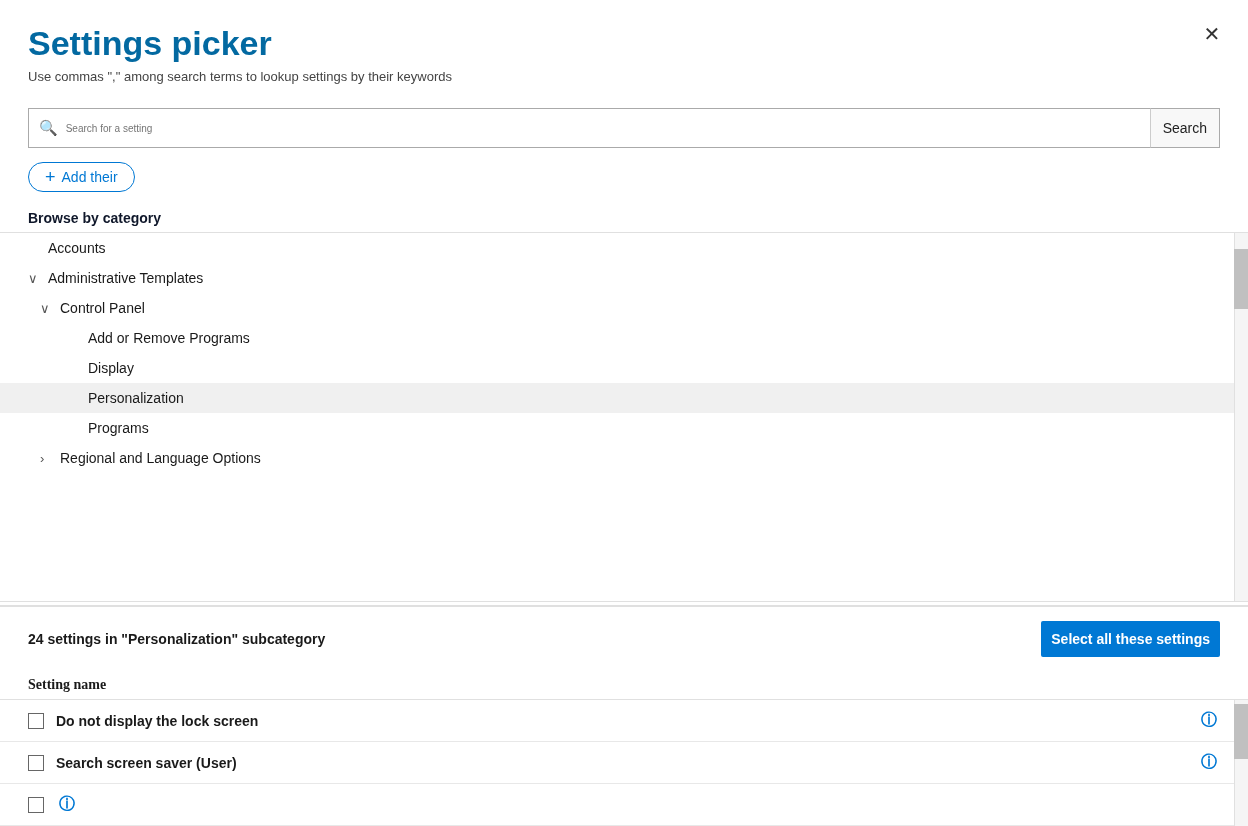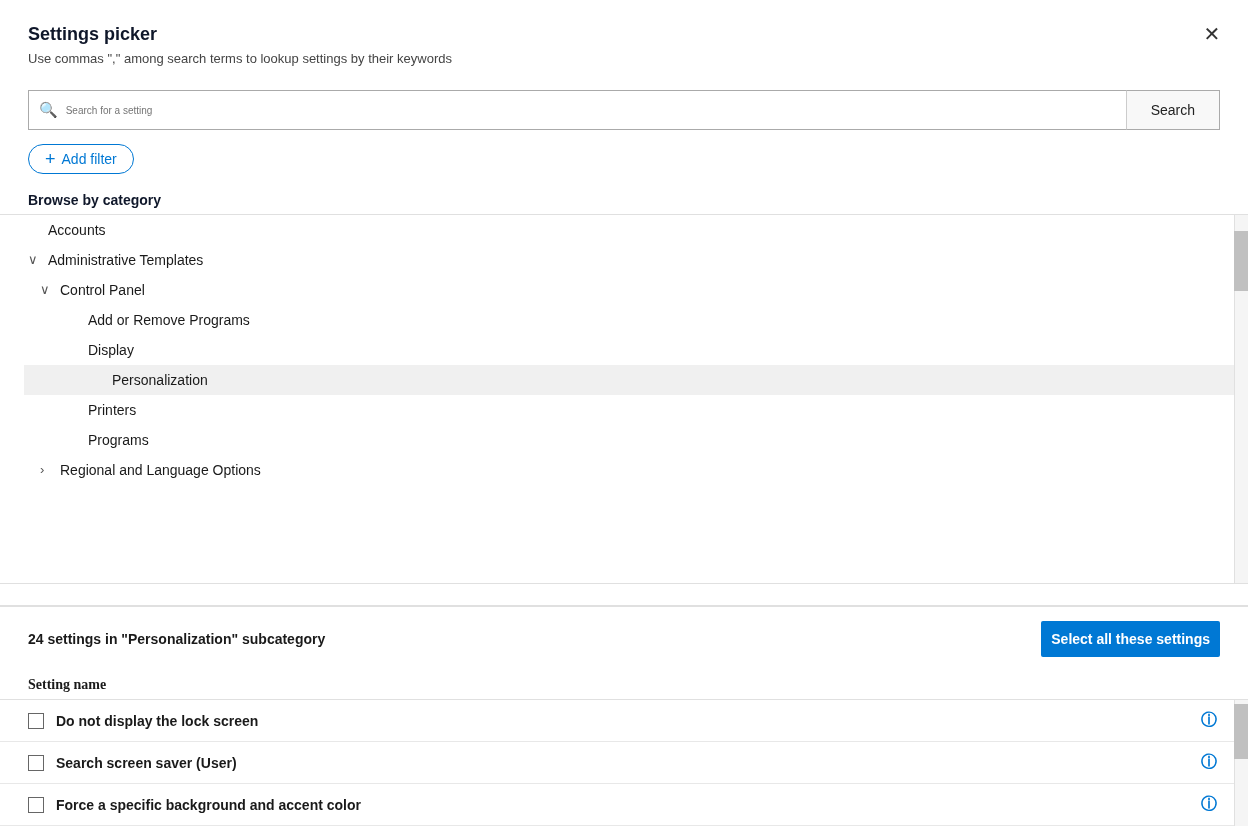--- a/index.html
+++ b/index.html
@@ -19,23 +19,23 @@
       position: relative;
       display: flex;
       flex-direction: column;
       box-shadow: 0 2px 16px rgba(0,0,0,0.18);
     }
     .dialog-header {
       padding: 24px 28px 12px 28px;
       border-bottom: none;
     }
     .dialog-title {
-      font-size: 18px;
-      font-weight: 600;
-      color: #0f172a;
+      font-size: 34px;
+      font-weight: 600;
+      color: #0369a1;
       margin-bottom: 6px;
     }
     .dialog-subtitle {
       font-size: 13px;
       color: #444;
     }
     .close-btn {
       position: absolute;
       top: 18px;
       right: 20px;
@@ -76,21 +76,21 @@
       outline: none;
       font-size: 10px;
       color: #888;
       width: 100%;
       background: transparent;
     }
     .search-btn {
       background: #f8f8f8;
       border: 1px solid #aaa;
       border-left: 1px solid #ccc;
-      padding: 0 24px;
+      padding: 0 12px;
       font-size: 14px;
       cursor: pointer;
       color: #222;
       height: 40px;
       white-space: nowrap;
     }
     .filter-row {
       padding: 4px 28px 10px 28px;
     }
     .add-filter-btn {
@@ -126,27 +126,28 @@
       flex: 1;
       overflow-y: auto;
       border-top: 1px solid #e0e0e0;
       border-bottom: 1px solid #e0e0e0;
       position: relative;
       max-height: 370px;
       min-height: 300px;
     }
     .tree-item {
       display: flex;
+      align-items: center;
       padding: 7px 0 7px 28px;
       cursor: pointer;
       color: #1a1a1a;
       font-size: 14px;
       user-select: none;
     }
-    .tree-item.selected { background: #f0f0f0; margin-left: 24px; }
+    .tree-item.selected { background: #f0f0f0; }
     .tree-item.level-0 { padding-left: 28px; }
     .tree-item.level-1 { padding-left: 40px; }
     .tree-item.level-2 { padding-left: 68px; }
     .tree-chevron {
       display: inline-block;
       width: 18px;
       font-size: 13px;
       color: #555;
       margin-right: 2px;
     }
@@ -270,21 +271,21 @@
     <div class="search-input-wrap">
       <span class="search-icon-span">🔍</span>
       <input class="search-input" type="text" placeholder="Search for a setting" style="">
     </div>
     <button class="search-btn">Search</button>
   </div>
 
   <div class="filter-row">
     <button class="add-filter-btn">
       <span class="add-filter-plus">+</span>
-      <span>Add filter</span>
+      <span>Add their</span>
     </button>
   </div>
 
   <div class="browse-section">
     <div class="browse-label">Browse by category</div>
     <div class="tree-area">
 
       <div id="tree-container">
           <div class="tree-item level-0">
             <span class="tree-chevron"></span>
@@ -302,24 +303,20 @@
             <span class="tree-chevron"></span>
             <span>Add or Remove Programs</span>
           </div>
           <div class="tree-item level-2">
             <span class="tree-chevron"></span>
             <span>Display</span>
           </div>
           <div class="tree-item level-2 selected">
             <span class="tree-chevron"></span>
             <span>Personalization</span>
-          </div>
-          <div class="tree-item level-2">
-            <span class="tree-chevron"></span>
-            <span>Printers</span>
           </div>
           <div class="tree-item level-2">
             <span class="tree-chevron"></span>
             <span>Programs</span>
           </div>
           <div class="tree-item level-1">
             <span class="tree-chevron">›</span>
             <span>Regional and Language Options</span>
           </div>
         </div>
@@ -342,21 +339,20 @@
             <span class="setting-name">Do not display the lock screen</span>
             <span class="info-icon">ⓘ</span>
           </div>
           <div class="setting-item">
             <div class="setting-checkbox"></div>
             <span class="setting-name">Search screen saver (User)</span>
             <span class="info-icon">ⓘ</span>
           </div>
           <div class="setting-item">
             <div class="setting-checkbox"></div>
-            <span class="setting-name">Force a specific background and accent color</span>
             <span class="info-icon">ⓘ</span>
           </div>
         </div>
       <div class="scrollbar-right">
         <div class="scrollbar-right-thumb"></div>
       </div>
     </div>
   </div>
 
 </div>

